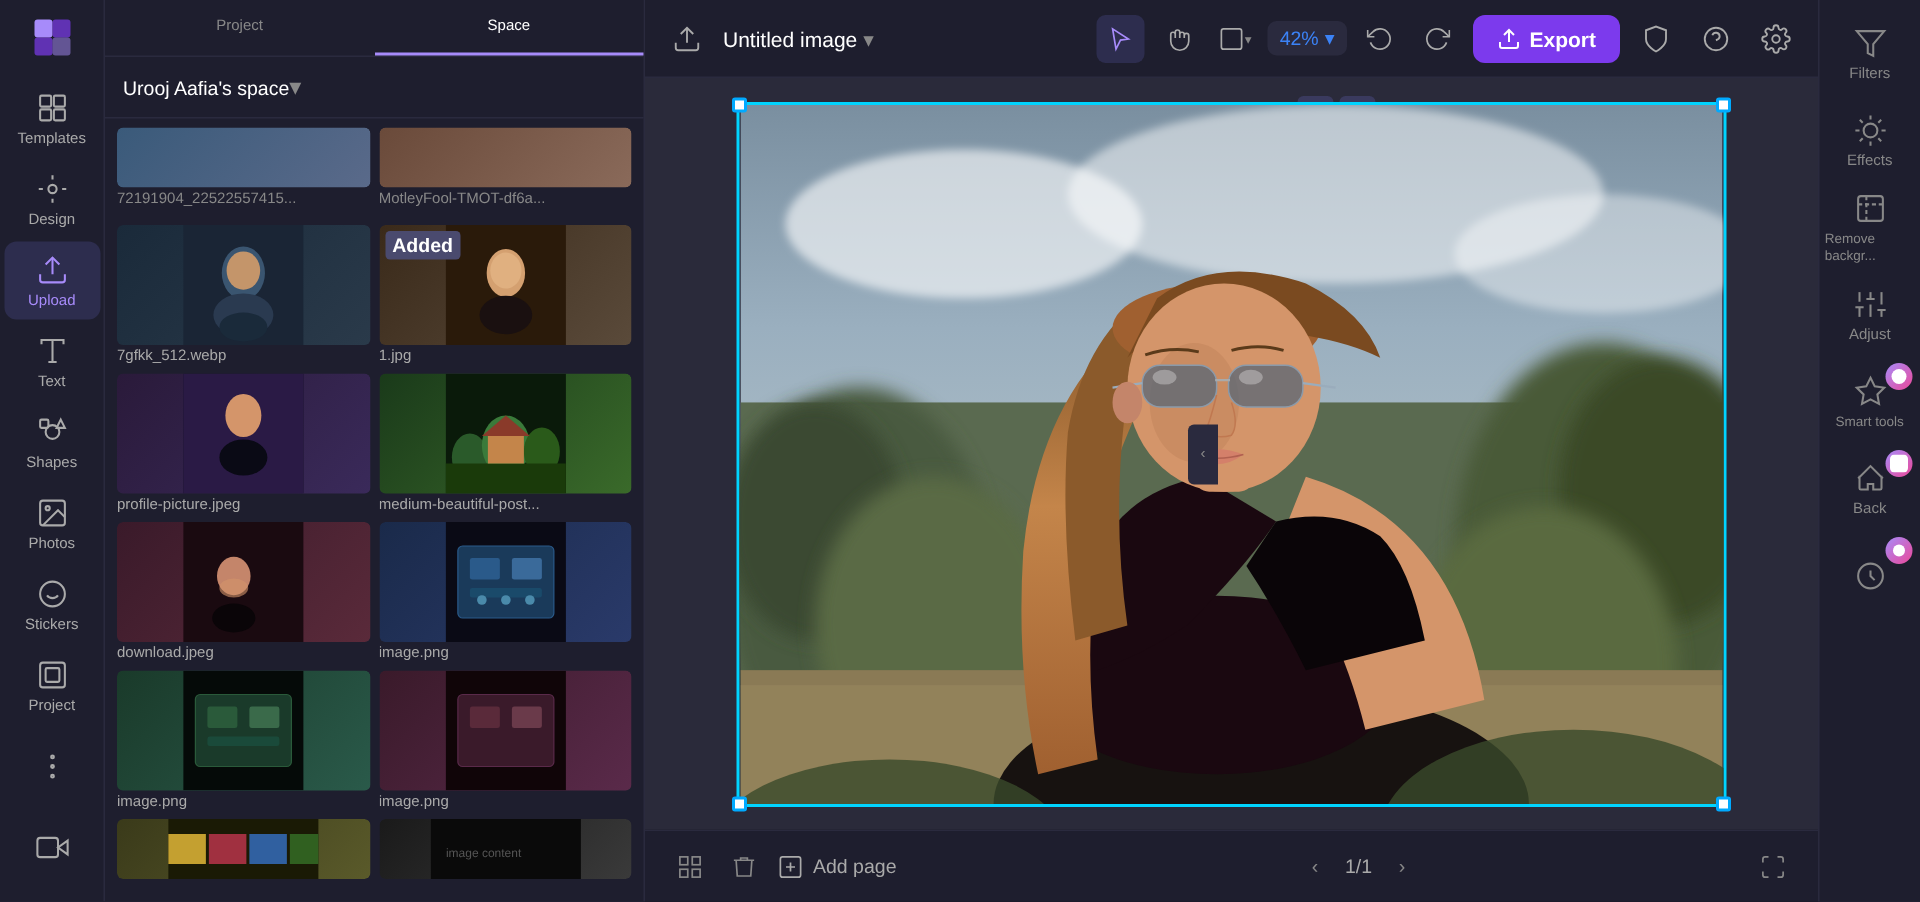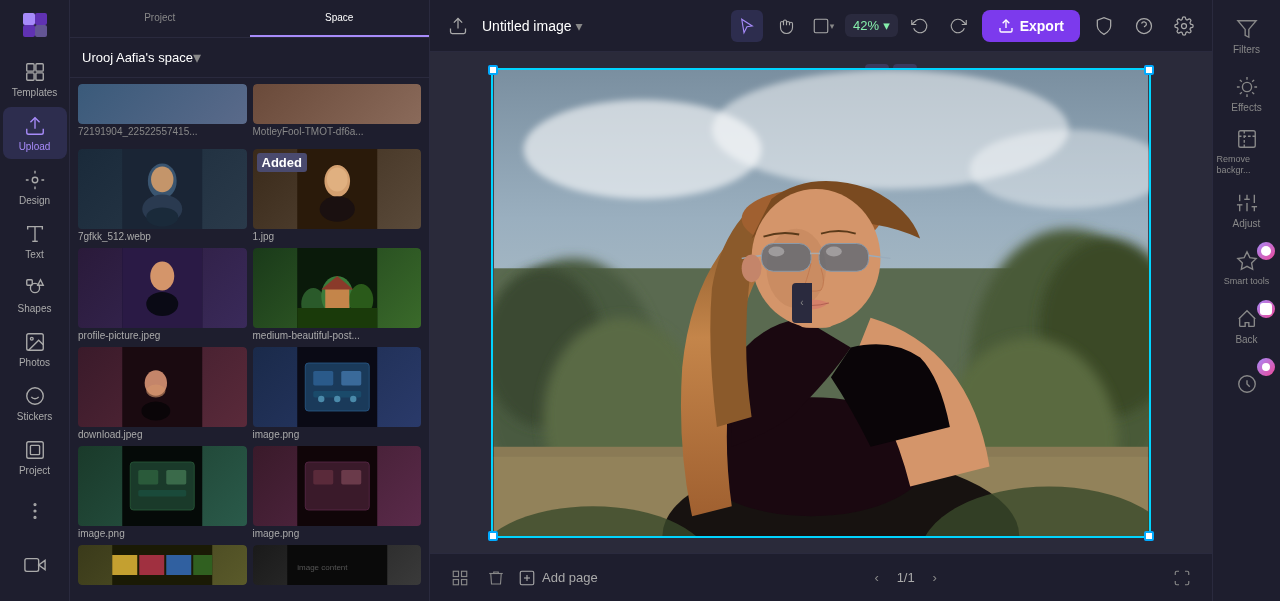--- a/index.html
+++ b/index.html
@@ -206,21 +206,21 @@
 
     .zoom-control {
       display: flex;
       align-items: center;
       gap: 4px;
       background: #2a2a3e;
       border-radius: 6px;
       padding: 4px 8px;
       cursor: pointer;
       font-size: 13px;
-      color: #86efac;
+      color: #3b82f6;
     }
 
     .export-btn {
       background: #7c3aed;
       color: #fff;
       border: none;
       border-radius: 8px;
       padding: 8px 16px;
       font-size: 14px;
       font-weight: 600;
@@ -446,35 +446,35 @@
   <div class="sidebar-item">
     <svg viewBox="0 0 24 24" fill="none" stroke="currentColor" stroke-width="1.5">
       <rect x="3" y="3" width="8" height="8" rx="1"></rect>
       <rect x="13" y="3" width="8" height="8" rx="1"></rect>
       <rect x="3" y="13" width="8" height="8" rx="1"></rect>
       <rect x="13" y="13" width="8" height="8" rx="1"></rect>
     </svg>
     <span class="sidebar-item-label">Templates</span>
   </div>
 
+  <div class="sidebar-item">
+    <svg viewBox="0 0 24 24" fill="none" stroke="currentColor" stroke-width="1.5">
+      <circle cx="12" cy="12" r="3"></circle>
+      <path d="M12 2v3M12 19v3M2 12h3M19 12h3"></path>
+    </svg>
+    <span class="sidebar-item-label">Design</span>
+  </div>
+
   <div class="sidebar-item active">
     <svg viewBox="0 0 24 24" fill="none" stroke="currentColor" stroke-width="1.5">
       <path d="M21 15v4a2 2 0 01-2 2H5a2 2 0 01-2-2v-4"></path>
       <polyline points="17 8 12 3 7 8"></polyline>
       <line x1="12" y1="3" x2="12" y2="15"></line>
     </svg>
     <span class="sidebar-item-label">Upload</span>
-  </div>
-
-  <div class="sidebar-item">
-    <svg viewBox="0 0 24 24" fill="none" stroke="currentColor" stroke-width="1.5">
-      <circle cx="12" cy="12" r="3"></circle>
-      <path d="M12 2v3M12 19v3M2 12h3M19 12h3"></path>
-    </svg>
-    <span class="sidebar-item-label">Design</span>
   </div>
 
   <div class="sidebar-item">
     <svg viewBox="0 0 24 24" fill="none" stroke="currentColor" stroke-width="1.5">
       <polyline points="4 7 4 4 20 4 20 7"></polyline>
       <line x1="9" y1="20" x2="15" y2="20"></line>
       <line x1="12" y1="4" x2="12" y2="20"></line>
     </svg>
     <span class="sidebar-item-label">Text</span>
   </div>

